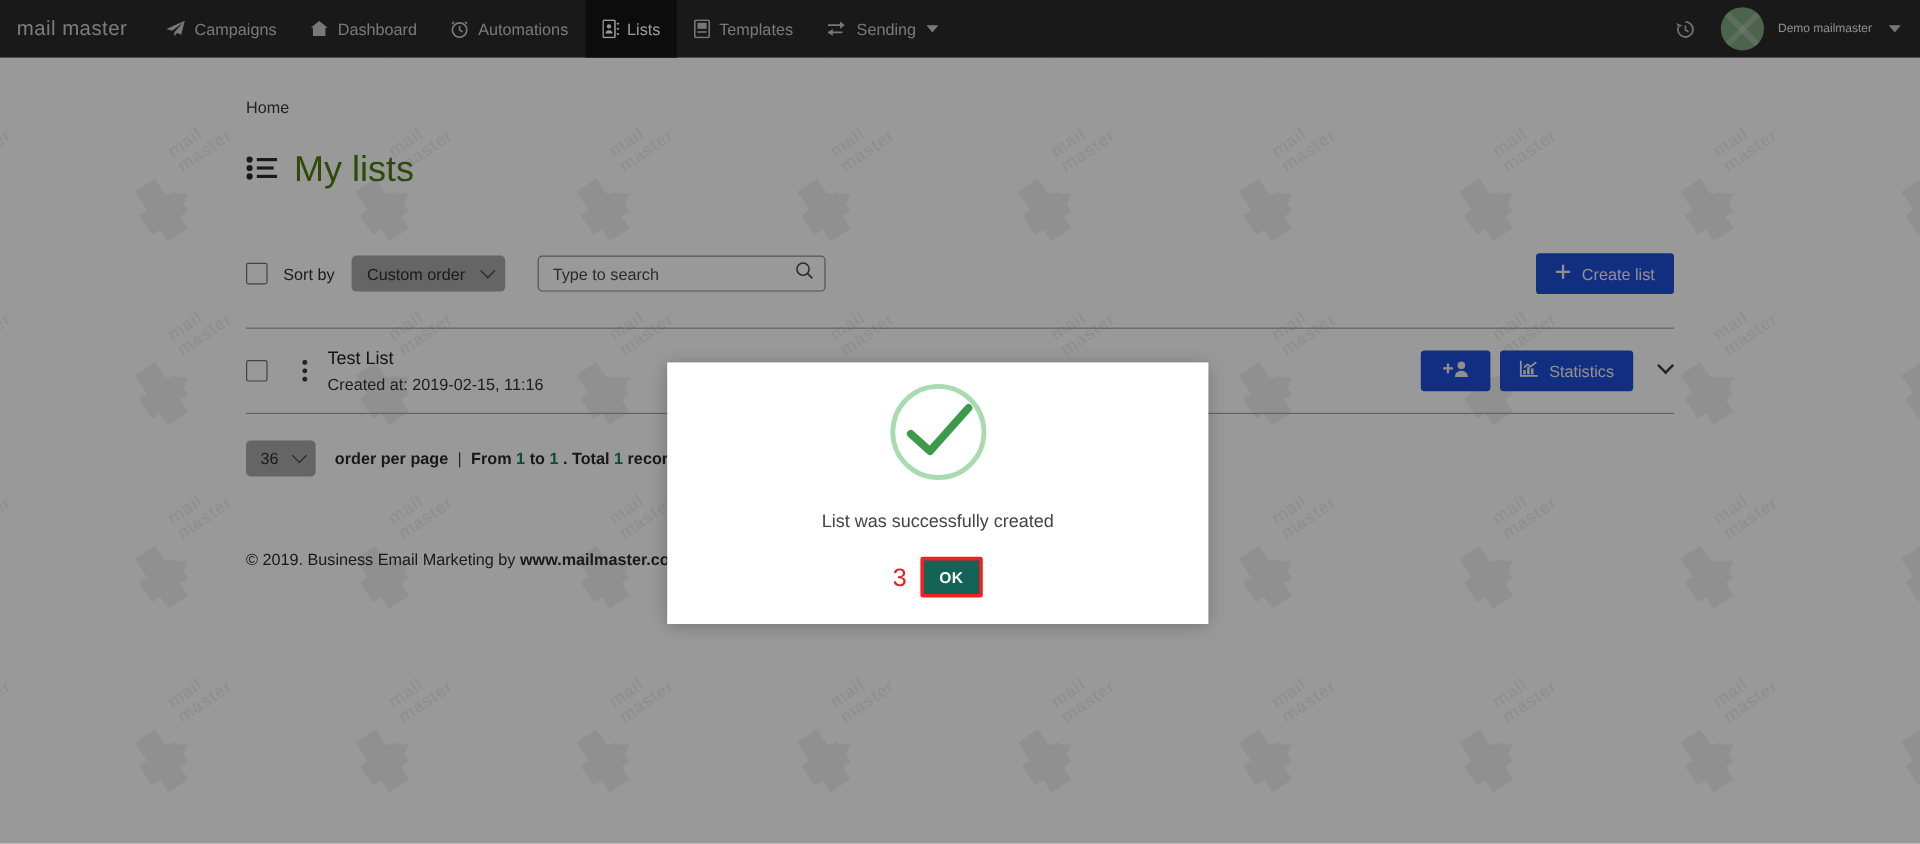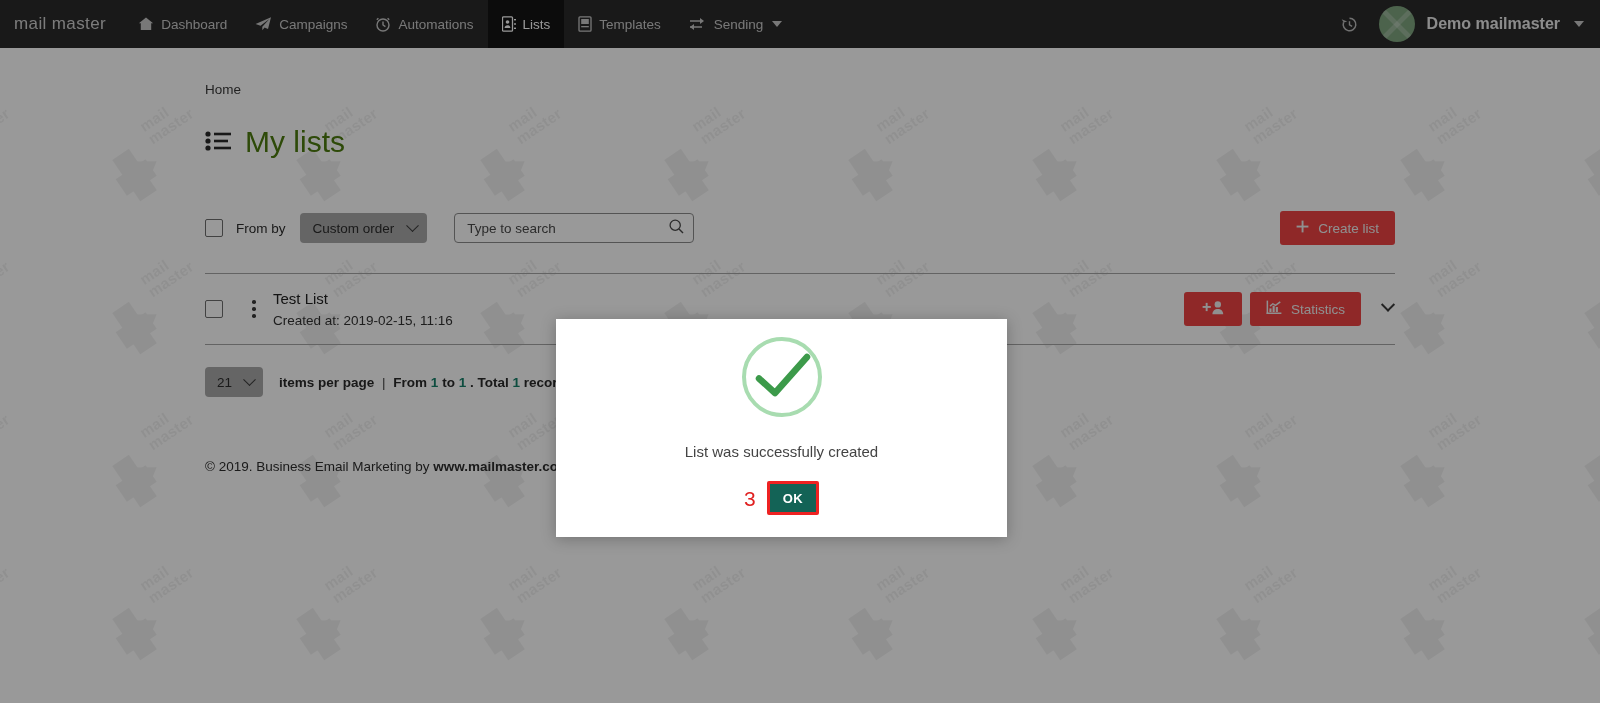--- a/index.html
+++ b/index.html
@@ -76,21 +76,21 @@
     width: 36px; height: 36px; border-radius: 50%;
     background: #7fa57f; position: relative; overflow: hidden;
     flex: none;
   }
   .avatar::before, .avatar::after {
     content: ""; position: absolute; left: -6px; top: 16px;
     width: 48px; height: 5px; background: rgba(255,255,255,.22);
   }
   .avatar::before { transform: rotate(45deg); }
   .avatar::after  { transform: rotate(-45deg); }
-  .user-name { font-size: 16px; color: #eaeaea; font-weight: 700; }
+  .user-name { font-size: 10px; color: #eaeaea; font-weight: 400; }
   .caret-d {
     width: 0; height: 0; border-left: 5px solid transparent;
     border-right: 5px solid transparent; border-top: 6px solid #c9c9c9;
     margin-left: 2px;
   }
 
   
   .content { position: relative; padding: 0 0 0 0; }
   .container { width: 1190px; margin: 0 auto; padding-left: 0; }
 
@@ -127,21 +127,21 @@
     border: 1px solid #8c8c8c; border-radius: 4px; background: transparent;
     display: flex; align-items: center; padding: 0 9px 0 12px;
   }
   .search-box input {
     flex: 1; border: none; outline: none; background: transparent;
     font-size: 13.5px; color: #333; font-family: inherit;
   }
   .search-box input::placeholder { color: #4a4a4a; }
   .toolbar-spacer { flex: 1; }
   .btn-dark {
-    background: #ef4444; color: #f0f0f0; border: none; border-radius: 3px;
+    background: #1d4ed8; color: #f0f0f0; border: none; border-radius: 3px;
     height: 34px; padding: 0 16px; font-size: 13.5px; cursor: pointer;
     display: inline-flex; align-items: center; gap: 9px;
     font-family: inherit;
   }
 
   
   .list-wrap { margin-top: 28px; border-top: 1px solid #a6a6a6; }
   .list-row {
     display: flex; align-items: center; height: 71px;
     border-bottom: 1px solid #a6a6a6;
@@ -177,21 +177,21 @@
     margin-top: 62px; font-size: 13.5px; color: #2e2e2e;
   }
   .footer b { font-weight: 700; }
 
   
   .overlay {
     position: absolute; inset: 0; background: rgba(0,0,0,.4);
     z-index: 10;
   }
   .modal {
-    position: absolute; left: 556px; top: 319px; width: 451px; height: 218px;
+    position: absolute; left: 556px; top: 302px; width: 451px; height: 218px;
     background: #fff; z-index: 11;
     display: flex; flex-direction: column; align-items: center;
     box-shadow: 0 2px 14px rgba(0,0,0,.25);
   }
   .check-circle {
     margin-top: 18px; width: 80px; height: 80px; border-radius: 50%;
     border: 4px solid #a8dcb0; position: relative;
   }
   .check-circle svg { position: absolute; left: 9px; top: 10px; }
   .modal-msg { margin-top: 26px; font-size: 15px; color: #444; }
@@ -586,34 +586,34 @@
 
     <div class="brand">
       <span>mail</span>
       <span class="b2">master</span>
     </div>
 
     <div class="nav-items">
 
       <div class="nav-item">
         <span>
+          <svg width="17" height="16" viewBox="0 0 17 16">
+              <path d="M16 1.2 0.6 8.1l4.9 1.6L14.4 3 7.3 10.8l0 3.4 2.3-2.7 3.4 1.4L16 1.2z" fill="#c9c9c9"></path>
+            </svg>
+        </span>
+        <span>Campaigns</span>
+      </div>
+
+      <div class="nav-item">
+        <span>
           <svg width="16" height="16" viewBox="0 0 16 16">
               <path d="M8 1.6 0.9 7.2h1.9V14h10.4V7.2h1.9L8 1.6z" fill="#c9c9c9"></path>
             </svg>
         </span>
         <span>Dashboard</span>
-      </div>
-
-      <div class="nav-item">
-        <span>
-          <svg width="17" height="16" viewBox="0 0 17 16">
-              <path d="M16 1.2 0.6 8.1l4.9 1.6L14.4 3 7.3 10.8l0 3.4 2.3-2.7 3.4 1.4L16 1.2z" fill="#c9c9c9"></path>
-            </svg>
-        </span>
-        <span>Campaigns</span>
       </div>
 
       <div class="nav-item">
         <span>
           <svg width="16" height="16" viewBox="0 0 16 16">
             <circle cx="8" cy="9" r="6" fill="none" stroke="#c9c9c9" stroke-width="1.4"></circle>
             <path d="M8 5.6V9l2.4 1.6" fill="none" stroke="#c9c9c9" stroke-width="1.4"></path>
             <path d="M3.4 2.2 1.8 3.8M12.6 2.2l1.6 1.6" stroke="#c9c9c9" stroke-width="1.4"></path>
           </svg>
         </span>
@@ -692,21 +692,21 @@
             <rect x="9" y="2.7" width="17" height="2.6" fill="#2b2b2b"></rect>
             <rect x="9" y="9.7" width="14" height="2.6" fill="#2b2b2b"></rect>
             <rect x="9" y="16.7" width="17" height="2.6" fill="#2b2b2b"></rect>
           </svg>
         </span>
         <span>My lists</span>
       </div>
 
       <div class="toolbar">
         <div class="chk"></div>
-        <div class="sortby-label">From by</div>
+        <div class="sortby-label">Sort by</div>
 
         <div class="select-pill">
           <span>Custom order</span>
           <span class="chev"></span>
         </div>
 
         <div class="search-box">
           <input type="text" placeholder="Type to search" style="">
           <span>
             <svg width="15" height="15" viewBox="0 0 15 15">
@@ -774,25 +774,25 @@
             </button>
 
             <div class="chev-row"></div>
           </div>
 
         </div>
       </div>
 
       <div class="pager">
         <div class="pager-select">
-          <span>21</span>
+          <span>36</span>
           <span class="chev"></span>
         </div>
         <div class="pager-text">
-          <span>items per page</span>
+          <span>order per page</span>
           <span class="sep">|</span>
           <span>From</span>
           <span class="num">1</span>
           <span>to</span>
           <span class="num">1</span>
           <span>. Total</span>
           <span class="num">1</span>
           <span>records</span>
         </div>
       </div>

